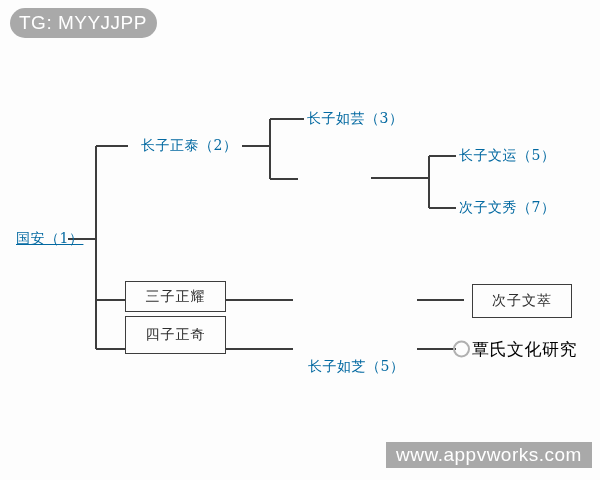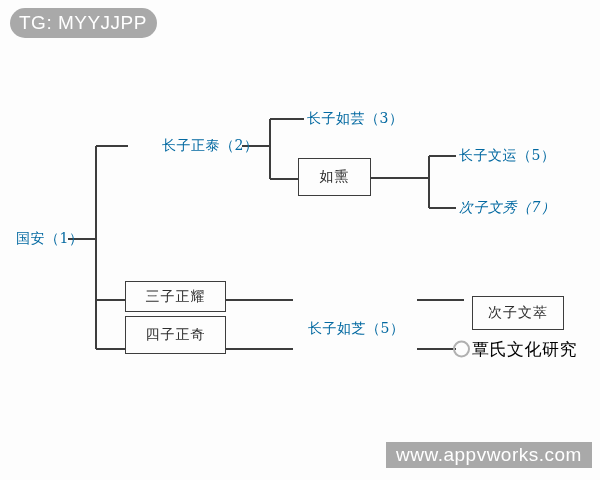--- a/index.html
+++ b/index.html
@@ -34,29 +34,29 @@
   
   .nodebox {
     position:absolute; border:1.5px solid #3d3d3d; background:transparent;
     display:flex; align-items:center; justify-content:center;
     font-size:14px; color:#2e2e2e; letter-spacing:1px; box-sizing:border-box;
     white-space:nowrap;
   }
   .box-ruxun   { left:298px; top:158px; width:73px;  height:38px; }
   .box-zhengyao{ left:125px; top:281px; width:101px; height:31px;align-items:center; }
   .box-zhengqi { left:125px; top:316px; width:101px; height:38px; }
-  .box-wencui  { left:472px; top:284px; width:92px; height:34px;margin-top:12px; }
+  .box-wencui  { left:472px; top:284px; width:100px; height:34px; }
 
-  .pos-guoan    { left:16px;  top:239px; }
-  .pos-zhengtai { left:141px; top:146px;margin-left:21px; }
+  .pos-guoan    { left:16px;  top:239px;text-decoration:underline; }
+  .pos-zhengtai { left:141px; top:146px; }
   .pos-ruyun    { left:307px; top:119px; }
   .pos-wenyun   { left:459px; top:156px; }
-  .pos-wenxiu   { left:459px; top:208px;font-style:italic; }
+  .pos-wenxiu   { left:459px; top:208px; }
   .pos-rulian   { left:306px; top:301px; }
-  .pos-ruzhi    { left:308px; top:329px; }
+  .pos-ruzhi    { left:308px; top:367px; }
 
   
   .watermark {
     position:absolute; left:453px; top:349px; transform:translateY(-50%);
     display:flex; align-items:center; gap:2px;
     color:#000000; font-weight:normal; font-size:17px; letter-spacing:0.5px;
     filter:blur(0.5px); white-space:nowrap;
   }
   .wm-logo {
     width:13px; height:13px; border:2.5px solid #b0b0b0; border-radius:50%;
@@ -115,23 +115,20 @@
 
   <div class="lbl pos-zhengtai">长子正泰（2）</div>
   <div class="nodebox box-zhengyao">
     <span>三子正耀</span>
   </div>
   <div class="nodebox box-zhengqi">
     <span>四子正奇</span>
   </div>
 
   <div class="lbl pos-ruyun">长子如芸（3）</div>
-  <div class="nodebox box-ruxun">
-    <span>如熏</span>
-  </div>
   <div class="lbl pos-ruzhi">长子如芝（5）</div>
 
   <div class="lbl pos-wenyun">长子文运（5）</div>
   <div class="lbl pos-wenxiu">次子文秀（7）</div>
   <div class="nodebox box-wencui">
     <span>次子文萃</span>
   </div>
 
   <div class="watermark">
     <span class="wm-logo"></span>

